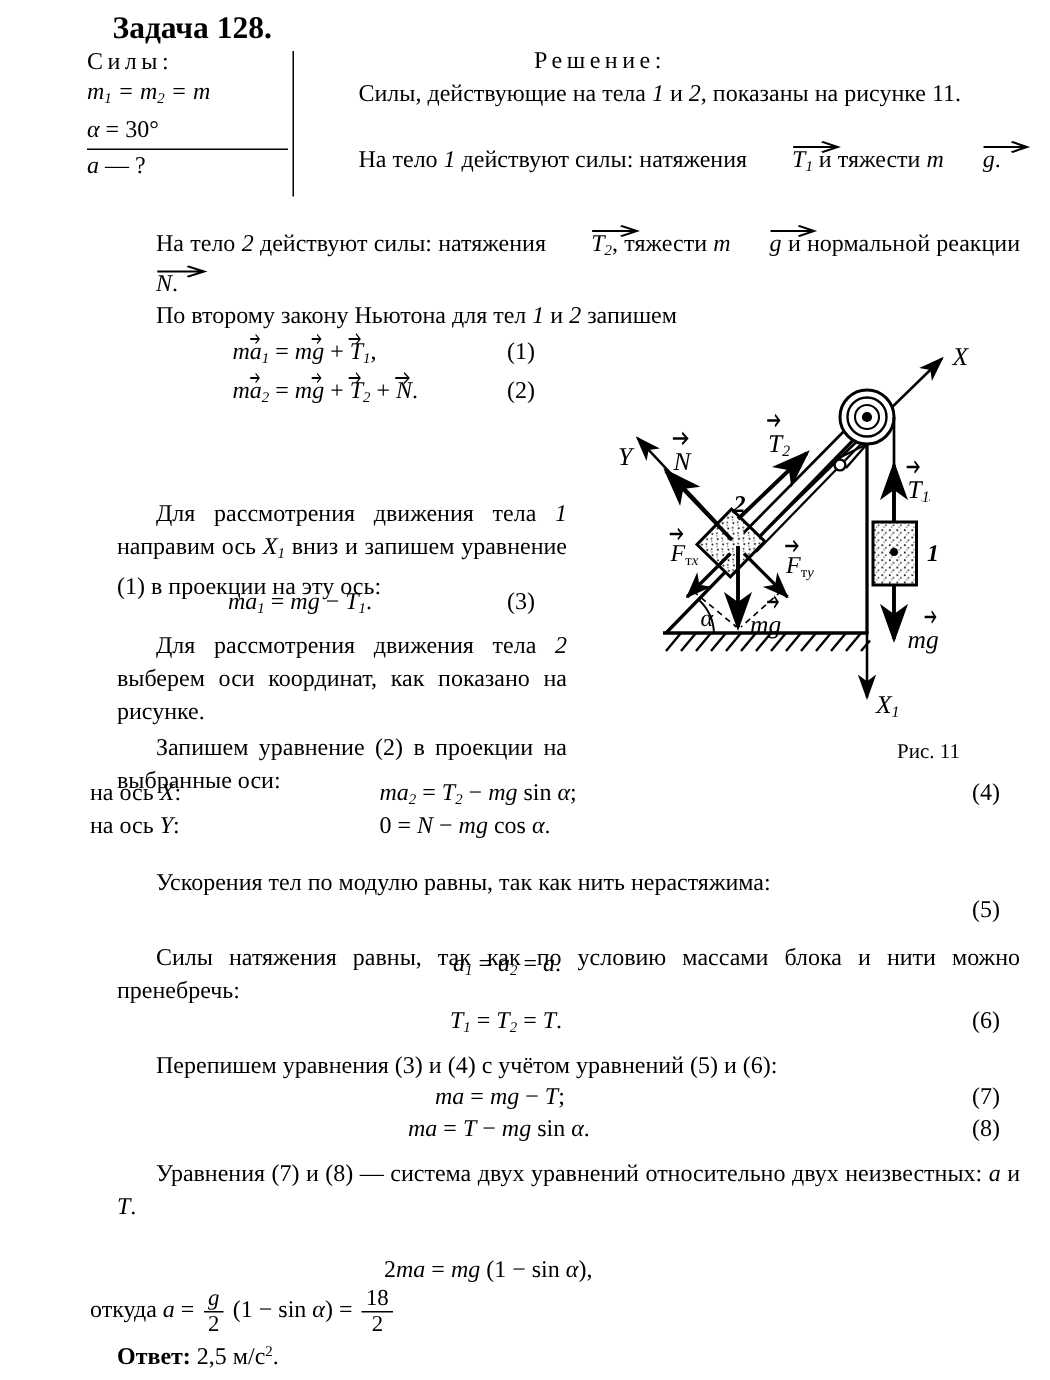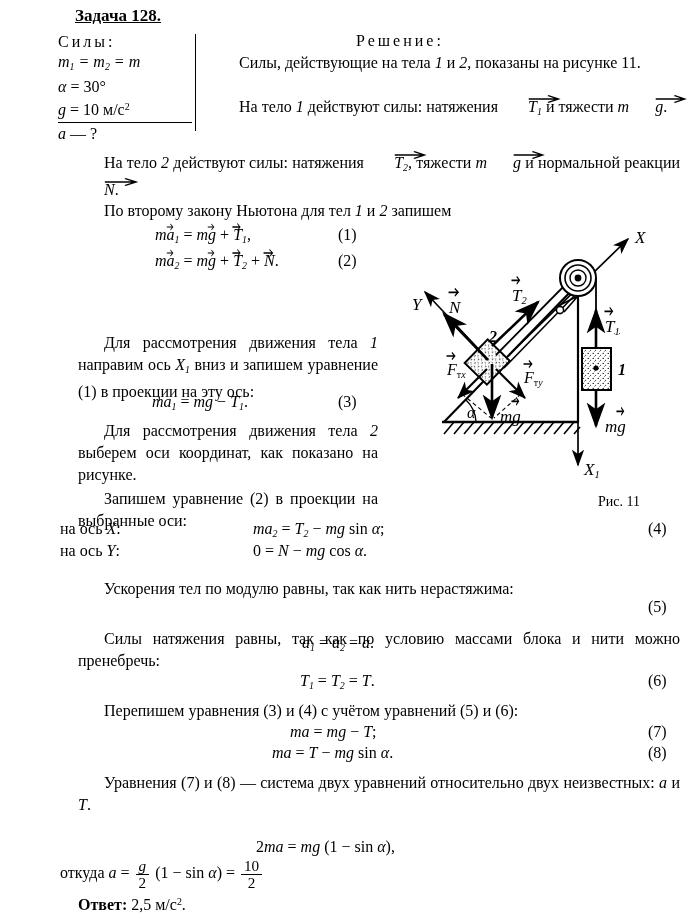--- a/index.html
+++ b/index.html
@@ -27,22 +27,21 @@
   .it { font-style: italic; }
   .bld { font-weight: bold; }
   .sp { letter-spacing: 3px; }
   sub { font-size: 0.62em; vertical-align: -0.28em; }
   sup { font-size: 0.62em; vertical-align: 0.48em; }
 
   
   #title {
     left: 75px; top: 6px;
     font-weight: bold;
-    font-size: 17px;
-    text-decoration: underline;
+    font-size: 21px;
   }
 
   
   #given {
     left: 58px; top: 32px;
     width: 140px;
     font-size: 16px;
     line-height: 20px;
   }
   #given .gline { white-space: nowrap; }
@@ -117,21 +116,20 @@
 <body>
 
 <div class="page">
 
   <div class="abs" id="title">Задача 128.</div>
 
   <div class="abs" id="given">
     <div class="gline sp">Силы:</div>
     <div class="gline it">m<sub>1</sub> = m<sub>2</sub> = <span>m</span></div>
     <div class="gline"><span class="it">α</span> = 30°</div>
-    <div class="gline"><span class="it">g</span> = 10 м/с<sup>2</sup></div>
     <div class="rule"></div>
     <div class="gline"><span class="it">a</span> — ?</div>
   </div>
   <div id="given-divider"></div>
 
   <div class="abs sp" style="left:356px; top:32px; font-size:16px;">Решение:</div>
 
   <div class="para ind" style="left:213px; top:52px; width:466px;">Силы, действующие на тела <span class="it">1</span> и <span class="it">2</span>, показаны на рисунке 11.</div>
 
   <div class="para ind" style="left:213px; top:96px; width:466px;">На тело <span class="it">1</span> действуют силы: натяжения <span class="it vec">T<span class="varrow"><svg viewBox="0 0 20 8" preserveAspectRatio="none">
@@ -232,21 +230,21 @@
 
   <div class="abs" style="left:60px; top:858px; font-size:16px; line-height:20px;">
     <span>откуда</span>
     <span class="it">a</span> =
     <span class="frac">
       <span class="num it">g</span>
       <span class="den">2</span>
     </span>
     <span>(1 − sin <span class="it">α</span>) =</span>
     <span class="frac">
-      <span class="num">10</span>
+      <span class="num">18</span>
       <span class="den">2</span>
     </span>
   </div>
 
   <div class="abs" style="left:78px; top:896px; font-size:16px;">
     <span class="bld">Ответ:</span>
     <span>2,5 м/с<sup>2</sup>.</span>
   </div>
 
   <div id="figure">

